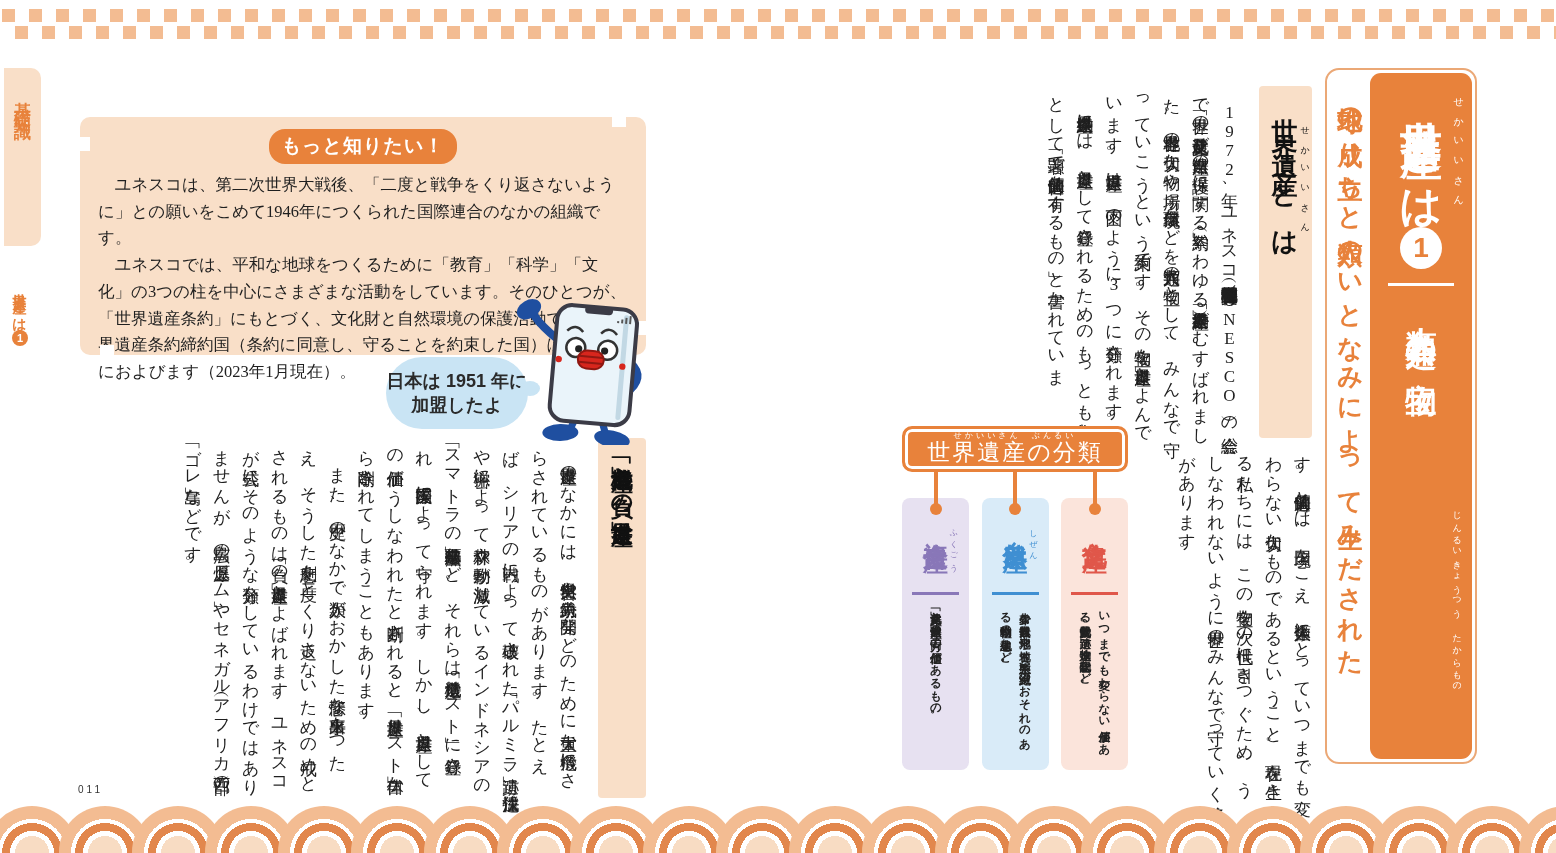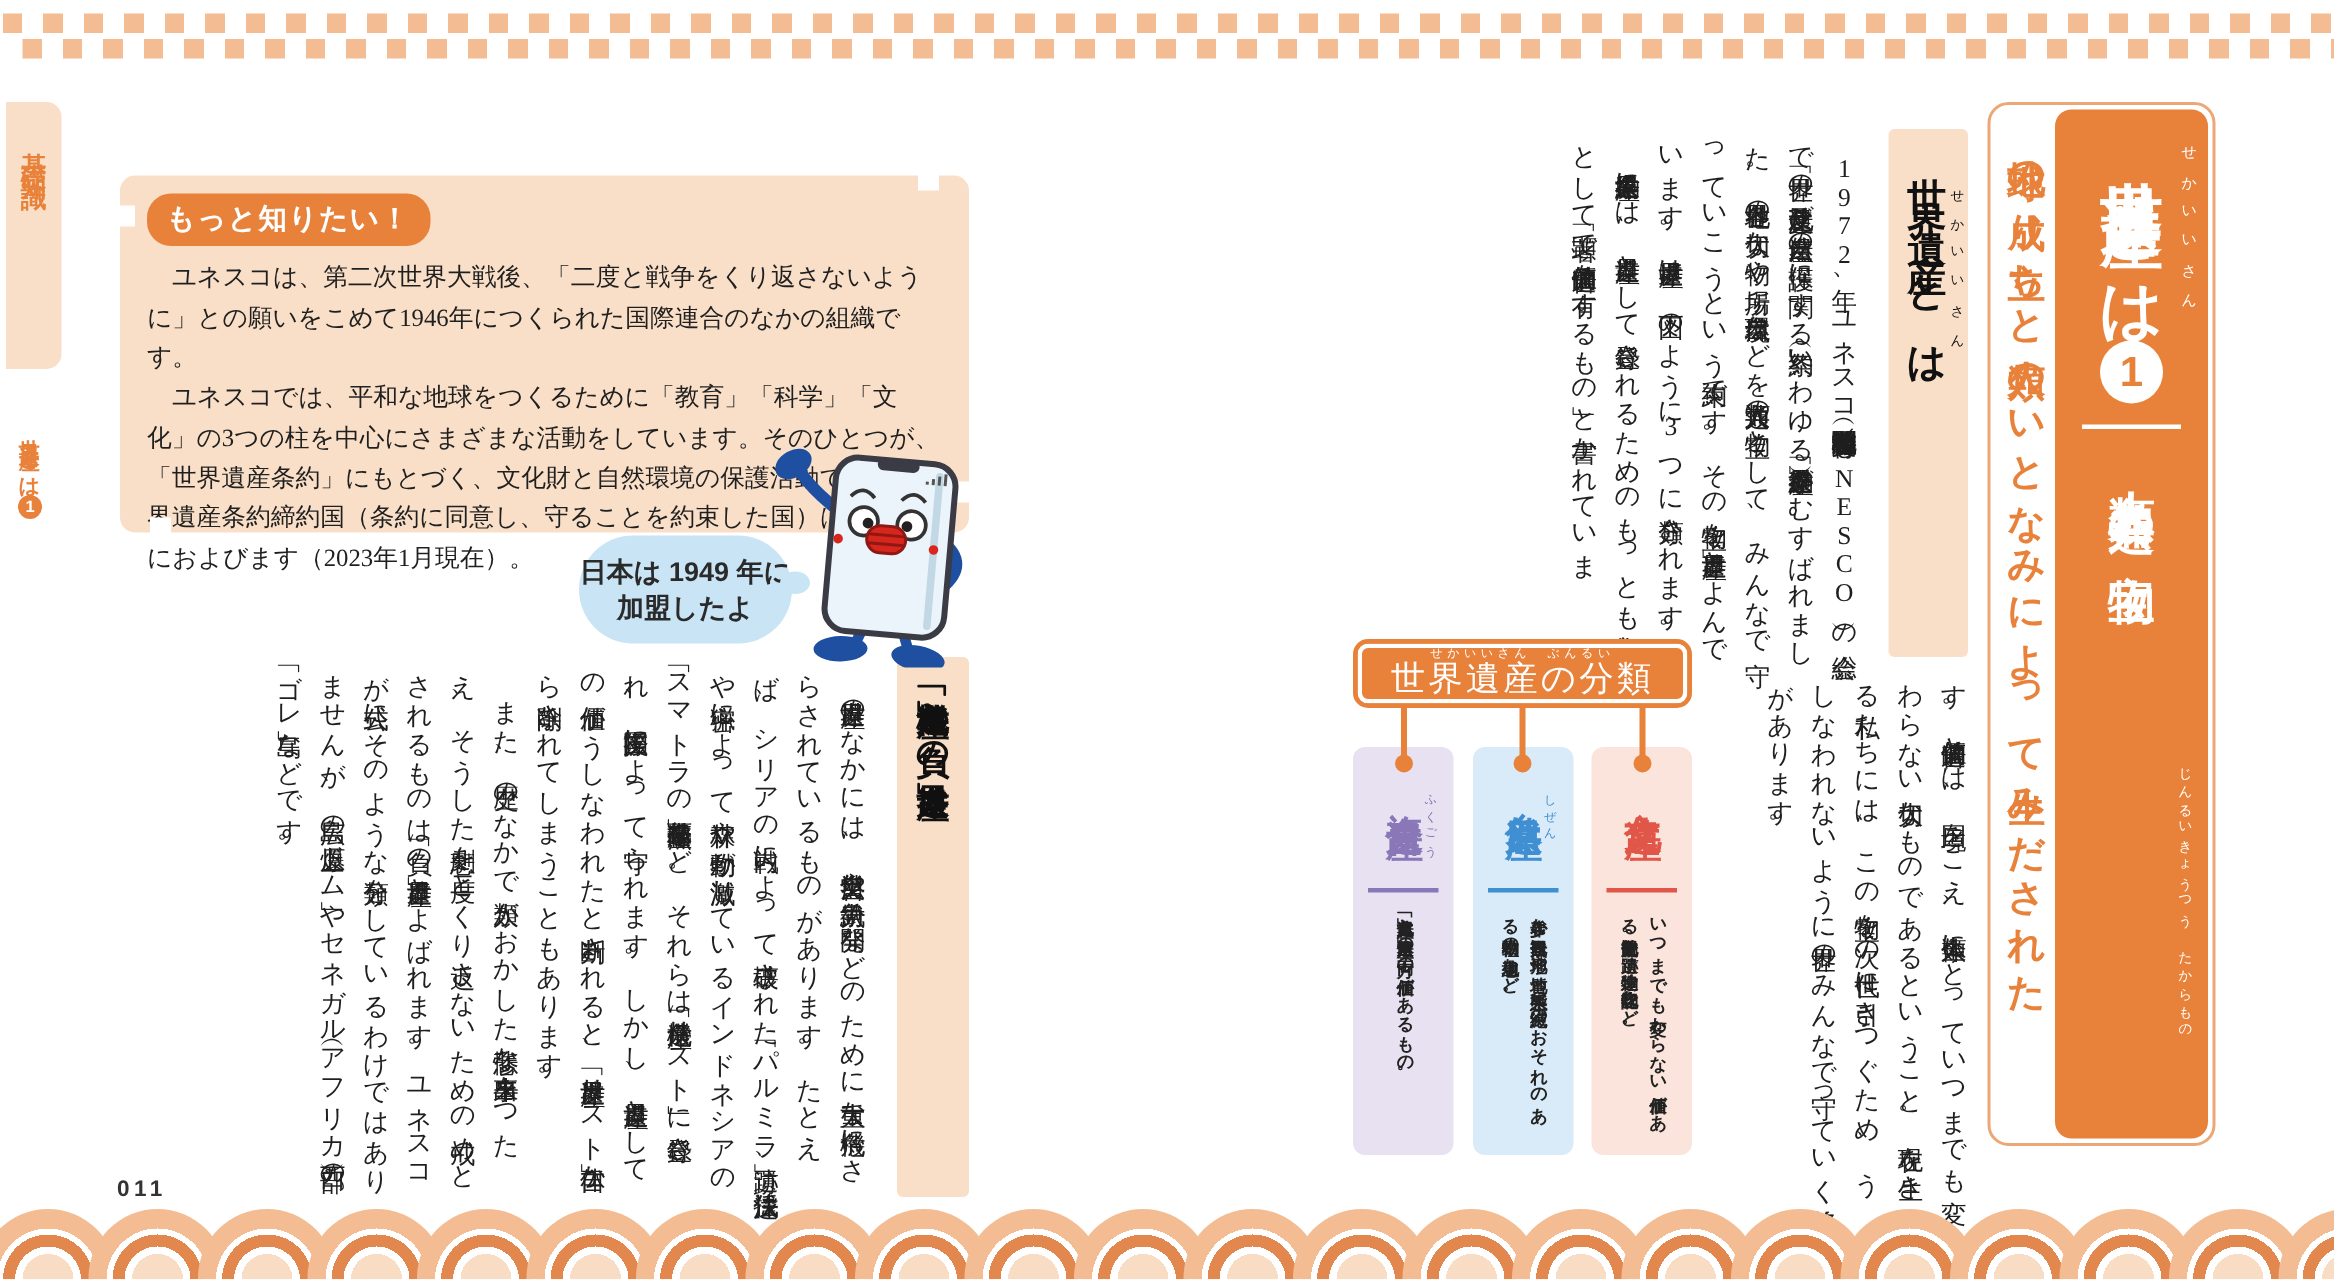--- a/index.html
+++ b/index.html
@@ -36,21 +36,21 @@
     font-weight:bold;font-size:14px;letter-spacing:2px;}
   .side-label .num{margin-top:4px;width:16px;height:16px;border-radius:50%;background:var(--accent);
     color:#fff;font-size:11px;font-weight:bold;display:flex;align-items:center;justify-content:center;}
 
   
   .info-box{position:absolute;left:80px;top:117px;width:566px;height:238px;background:var(--peach);
     border-radius:10px;padding:12px 18px 10px;}
   .notch{position:absolute;width:14px;height:14px;background:#fff;}
   .notch.tl{left:-4px;top:20px;} .notch.tr{top:-4px;right:20px;}
   .notch.br{right:-4px;bottom:20px;} .notch.bl{bottom:-4px;left:20px;}
-  .info-head{display:flex;align-items:center;gap:10px;margin-bottom:8px;}
+  .info-head{display:flex;align-items:center;gap:10px;margin-bottom:8px;flex-direction:column;}
   .badge{background:var(--accent);color:#fff;border-radius:16px;padding:4px 13px 5px;
     font-weight:bold;font-size:19px;letter-spacing:1px;}
   .info-title{color:var(--accent);font-weight:bold;font-size:21px;}
   .info-box p{font-family:"Liberation Serif","DejaVu Serif",serif;font-size:16.5px;line-height:1.62;
     color:var(--ink);text-indent:1em;}
 
   
   .bubble{position:absolute;left:386px;top:357px;width:142px;height:72px;background:#C9E4F4;
     border-radius:38px;display:flex;flex-direction:column;align-items:center;justify-content:center;
     font-weight:bold;font-size:18px;color:#2a2a2a;line-height:1.35;z-index:2;}
@@ -111,21 +111,21 @@
     margin:14px 0 12px;}
   .t-div{width:66px;height:3px;background:#fff;margin:2px 0 16px;}
   .t-sub{writing-mode:vertical-rl;text-orientation:upright;color:#fff;font-size:31px;
     font-weight:bold;letter-spacing:4px;line-height:1;}
   .t-ruby1{position:absolute;top:18px;right:7px;writing-mode:vertical-rl;text-orientation:upright;
     font-size:10px;color:#fff;letter-spacing:8px;}
   .t-ruby2{position:absolute;top:432px;right:9px;writing-mode:vertical-rl;text-orientation:upright;
     font-size:9px;color:#fff;letter-spacing:2px;}
 
   
-  .pagenum{position:absolute;font-size:15px;font-weight:bold;letter-spacing:3px;color:#333;}
+  .pagenum{position:absolute;font-size:10px;font-weight:normal;letter-spacing:3px;color:#333;}
   .pn-left{left:78px;top:784px;} .pn-right{left:1462px;top:831px;}
 </style>
 </head>
 <body>
 
 <div class="page">
 
   <div class="top-border"></div>
 
   <div class="side-tab">
@@ -142,21 +142,21 @@
     <span class="notch br"></span>
     <span class="notch bl"></span>
     <div class="info-head">
       <span class="badge">もっと知りたい！</span>
     </div>
     <p>ユネスコは、第二次世界大戦後、「二度と戦争をくり返さないように」との願いをこめて1946年につくられた国際連合のなかの組織です。</p>
     <p>ユネスコでは、平和な地球をつくるために「教育」「科学」「文化」の3つの柱を中心にさまざまな活動をしています。そのひとつが、「世界遺産条約」にもとづく、文化財と自然環境の保護活動です。世界遺産条約締約国（条約に同意し、守ることを約束した国）は194か国におよびます（2023年1月現在）。</p>
   </div>
 
   <div class="bubble">
-    <span>日本は 1949 年に</span>
+    <span>日本は 1951 年に</span>
     <span>加盟したよ</span>
   </div>
 
   <svg class="mascot" viewBox="0 0 172 154">
     <g transform="rotate(5 94 78)">
 
       <path d="M58,52 Q40,40 32,30" fill="none" stroke="#1F4FA0" stroke-width="8" stroke-linecap="round"></path>
       <ellipse cx="26" cy="24" rx="13" ry="9" fill="#1F4FA0" transform="rotate(-35 26 24)"></ellipse>
 
       <path d="M82,128 L77,141" stroke="#1F4FA0" stroke-width="7" stroke-linecap="round"></path>

